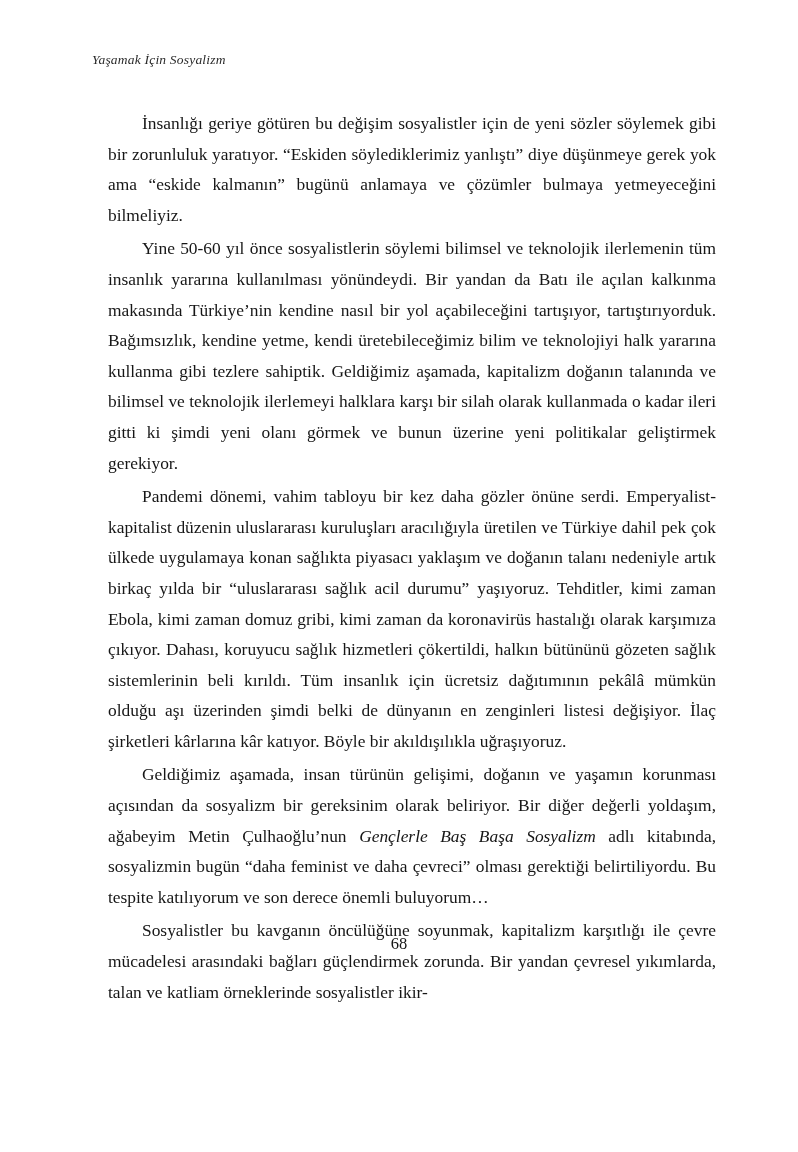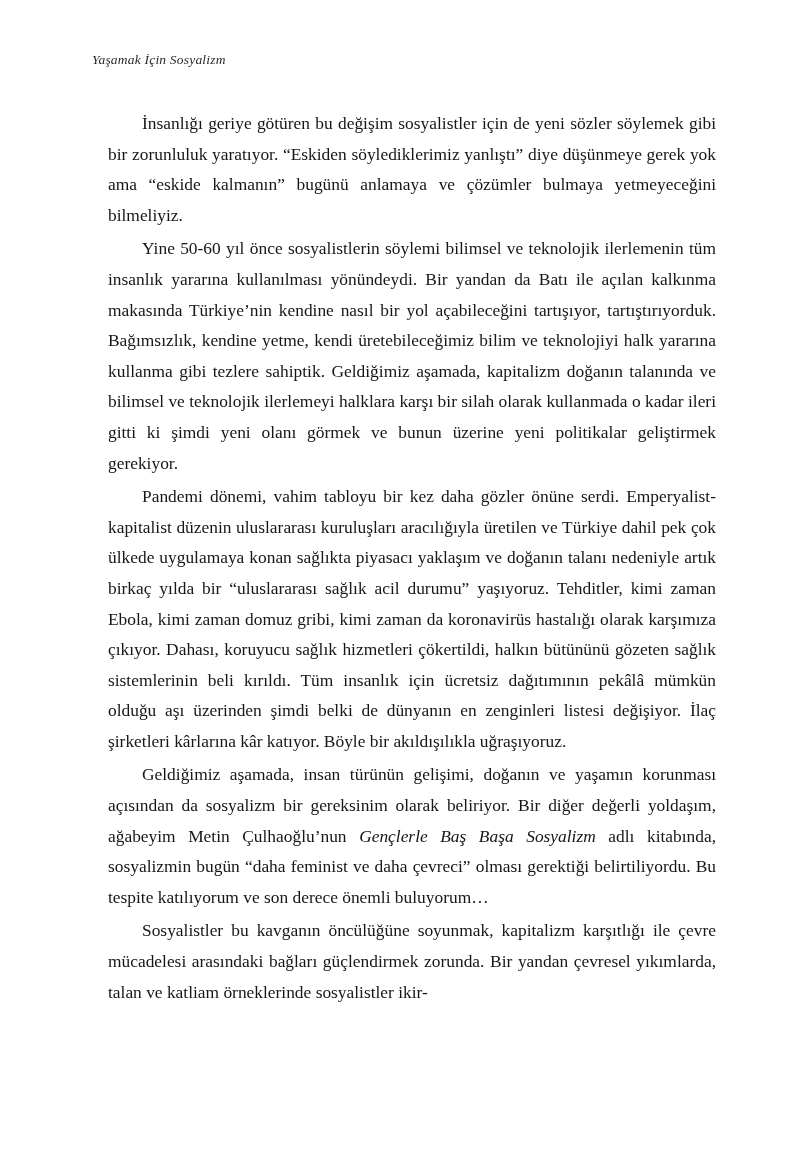--- a/index.html
+++ b/index.html
@@ -77,14 +77,15 @@
     <p class="para">Yine 50-60 yıl önce sosyalistlerin söylemi bilimsel ve teknolojik ilerlemenin tüm insanlık yararına kullanılması yönündeydi. Bir yandan da Batı ile açılan kalkınma makasında Türkiye’nin kendine nasıl bir yol açabileceğini tartışıyor, tartıştırıyorduk. Bağımsızlık, kendine yetme, kendi üretebileceğimiz bilim ve teknolojiyi halk yararına kullanma gibi tezlere sahiptik. Geldiğimiz aşamada, kapitalizm doğanın talanında ve bilimsel ve teknolojik ilerlemeyi halklara karşı bir silah olarak kullanmada o kadar ileri gitti ki şimdi yeni olanı görmek ve bunun üzerine yeni politikalar geliştirmek gerekiyor.</p>
 
     <p class="para">Pandemi dönemi, vahim tabloyu bir kez daha gözler önüne serdi. Emperyalist-kapitalist düzenin uluslararası kuruluşları aracılığıyla üretilen ve Türkiye dahil pek çok ülkede uygulamaya konan sağlıkta piyasacı yaklaşım ve doğanın talanı nedeniyle artık birkaç yılda bir “uluslararası sağlık acil durumu” yaşıyoruz. Tehditler, kimi zaman Ebola, kimi zaman domuz gribi, kimi zaman da koronavirüs hastalığı olarak karşımıza çıkıyor. Dahası, koruyucu sağlık hizmetleri çökertildi, halkın bütününü gözeten sağlık sistemlerinin beli kırıldı. Tüm insanlık için ücretsiz dağıtımının pekâlâ mümkün olduğu aşı üzerinden şimdi belki de dünyanın en zenginleri listesi değişiyor. İlaç şirketleri kârlarına kâr katıyor. Böyle bir akıldışılıkla uğraşıyoruz.</p>
 
     <p class="para"><span>Geldiğimiz aşamada, insan türünün gelişimi, doğanın ve yaşamın korunması açısından da sosyalizm bir gereksinim olarak beliriyor. Bir diğer değerli yoldaşım, ağabeyim Metin Çulhaoğlu’nun </span><em class="title">Gençlerle Baş Başa Sosyalizm</em><span> adlı kitabında, sosyalizmin bugün “daha feminist ve daha çevreci” olması gerektiği belirtiliyordu. Bu tespite katılıyorum ve son derece önemli buluyorum…</span></p>
 
     <p class="para">Sosyalistler bu kavganın öncülüğüne soyunmak, kapitalizm karşıtlığı ile çevre mücadelesi arasındaki bağları güçlendirmek zorunda. Bir yandan çevresel yıkımlarda, talan ve katliam örneklerinde sosyalistler ikir-</p>
 
   </div>
 
+  <div class="folio">68</div>
 
 </div>
 
 </body></html>

